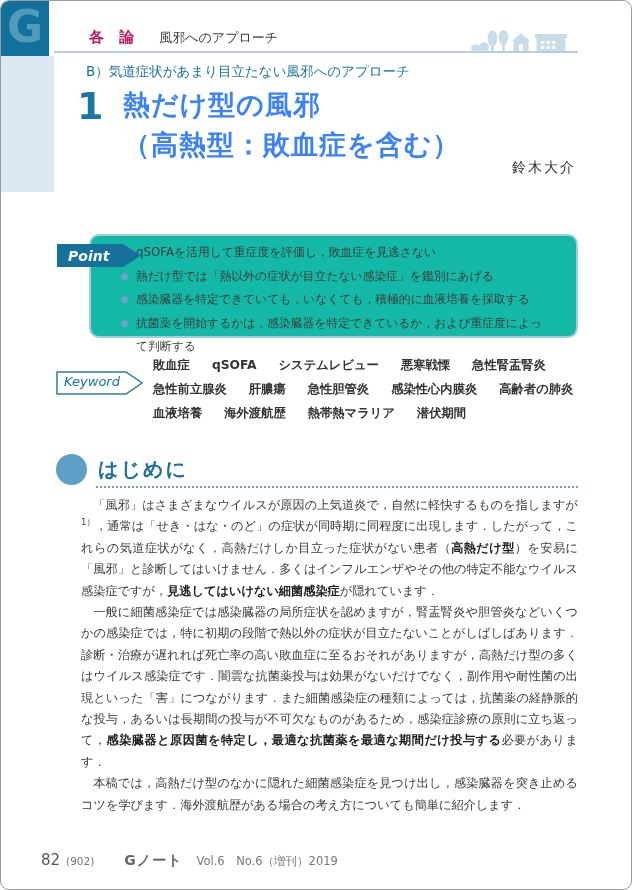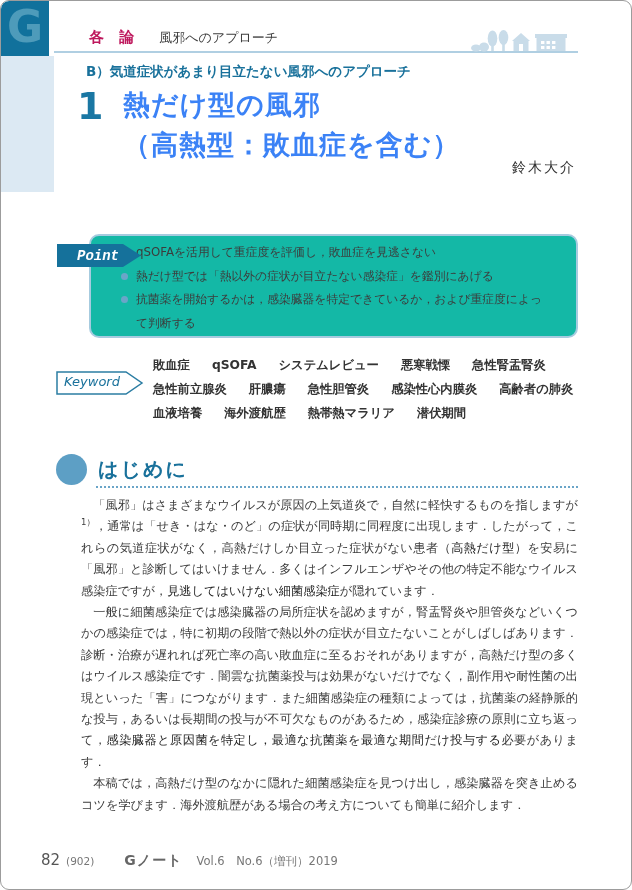--- a/index.html
+++ b/index.html
@@ -14,53 +14,53 @@
     display:flex;align-items:center;justify-content:center;border-radius:8px 0 0 0;
   }
   .g-box span{font-size:44px;font-weight:bold;color:#4e9bba;line-height:1;margin-top:-3px;}
   .left-strip{position:absolute;left:0;top:55px;width:53px;height:136px;background:#dce9f3;}
   .header-row{position:absolute;left:88px;top:27px;display:flex;align-items:baseline;gap:20px;white-space:nowrap;}
   .header-label{color:#be185d;font-weight:bold;font-size:15px;letter-spacing:5px;}
   .header-sub{color:#3d3d3d;font-size:13px;}
   .header-rule{position:absolute;left:53px;top:50px;width:524px;height:2px;background:#b0cfe2;}
   .town{position:absolute;left:468px;top:29px;}
   
-  .series-heading{position:absolute;left:85px;top:62px;color:#19719b;font-weight:bold;font-size:13.5px;text-align:center;}
+  .series-heading{position:absolute;left:85px;top:62px;color:#19719b;font-weight:normal;font-size:13.5px;text-align:center;}
   .chapter-number{position:absolute;left:76px;top:86px;color:#1a77a3;font-size:38px;font-weight:600;line-height:1;}
   .chapter-title{position:absolute;left:122px;top:84px;color:#3b82f6;font-size:27px;font-weight:800;line-height:40px;letter-spacing:1px;white-space:nowrap;}
   .author{position:absolute;right:55px;top:158px;font-size:14px;color:#333;letter-spacing:2px;margin-left:48px;}
   
   .point-box{
     position:absolute;left:88px;top:233px;width:489px;height:104px;
     border:2px solid #a6cbdf;border-radius:10px;padding:5px 24px 5px 30px;background:#14b8a6;
   }
   .point-row{display:flex;align-items:flex-start;line-height:23.5px;font-size:11.8px;color:#3c3c3c;}
   .dot{flex:none;width:7px;height:7px;border-radius:50%;background:#6aa5c8;margin:8px 8px 0 0;}
   .point-tag{
     position:absolute;left:56px;top:243px;width:84px;height:23px;
     clip-path:polygon(0 0,66px 0,84px 11.5px,66px 23px,0 23px);
     background:#15719b;color:#fff;display:flex;align-items:center;
-    font-style:italic;font-weight:bold;font-size:14px;padding-left:20px;font-family:Liberation Mono, monospace;
+    font-style:italic;font-weight:bold;font-size:14px;padding-left:11px;
   }
   
   .kw-tag{position:absolute;left:55px;top:370px;width:88px;height:24px;}
   .kw-tag svg{position:absolute;left:0;top:0;}
   .kw-tag span{position:absolute;left:8px;top:3px;color:#19719b;font-style:italic;font-size:13px;}
   .kw-lines{position:absolute;left:152px;top:352px;width:425px;}
   .kw-line{line-height:24px;font-weight:bold;font-size:12.3px;color:#333;}
   .kw{margin-right:22px;}
   .kw:last-child{margin-right:0;}
   
   .intro-circle{position:absolute;left:55px;top:453px;width:31px;height:31px;border-radius:50%;background:#5d9fc5;}
   .intro-heading{position:absolute;left:97px;top:455px;color:#19719b;font-size:20px;font-weight:bold;letter-spacing:2px;}
   .intro-dots{position:absolute;left:95px;top:485px;width:482px;border-bottom:2px dotted #6aa5c8;}
   
   .body-text{position:absolute;left:80px;top:494px;width:497px;font-size:12.2px;line-height:21.4px;color:#3b3b3b;text-align:justify;}
   .para{text-indent:1em;}
-  .para .b{font-weight:normal;color:#1d1d1d;}
+  .para .b{font-weight:bold;color:#1d1d1d;}
   .para sup{font-size:8.5px;vertical-align:super;line-height:0;}
   
   .footer{position:absolute;left:40px;top:850px;display:flex;align-items:baseline;color:#777;}
   .f-num{font-size:15px;color:#555;}
   .f-paren{font-size:10.5px;margin-left:6px;}
   .f-journal{margin-left:30px;font-size:14px;font-weight:600;color:#666;letter-spacing:1px;}
   .f-issue{margin-left:14px;font-size:11.5px;}
 </style>
 </head>
 <body>
@@ -114,20 +114,24 @@
       <div class="point-row">
         <span class="dot"></span>
         <span>qSOFAを活用して重症度を評価し，敗血症を見逃さない</span>
       </div>
       <div class="point-row">
         <span class="dot"></span>
         <span>熱だけ型では「熱以外の症状が目立たない感染症」を鑑別にあげる</span>
       </div>
       <div class="point-row">
         <span class="dot"></span>
+        <span>感染臓器を特定できていても，いなくても，積極的に血液培養を採取する</span>
+      </div>
+      <div class="point-row">
+        <span class="dot"></span>
         <span>抗菌薬を開始するかは，感染臓器を特定できているか，および重症度によって判断する</span>
       </div>
     </div>
   <div class="point-tag">
     <span>Point</span>
   </div>
 
   <div class="kw-tag">
     <svg width="88" height="24" viewBox="0 0 88 24">
       <polygon points="1,1 70,1 86,12 70,23 1,23" fill="#ffffff" stroke="#2b7da3" stroke-width="1.5"></polygon>

